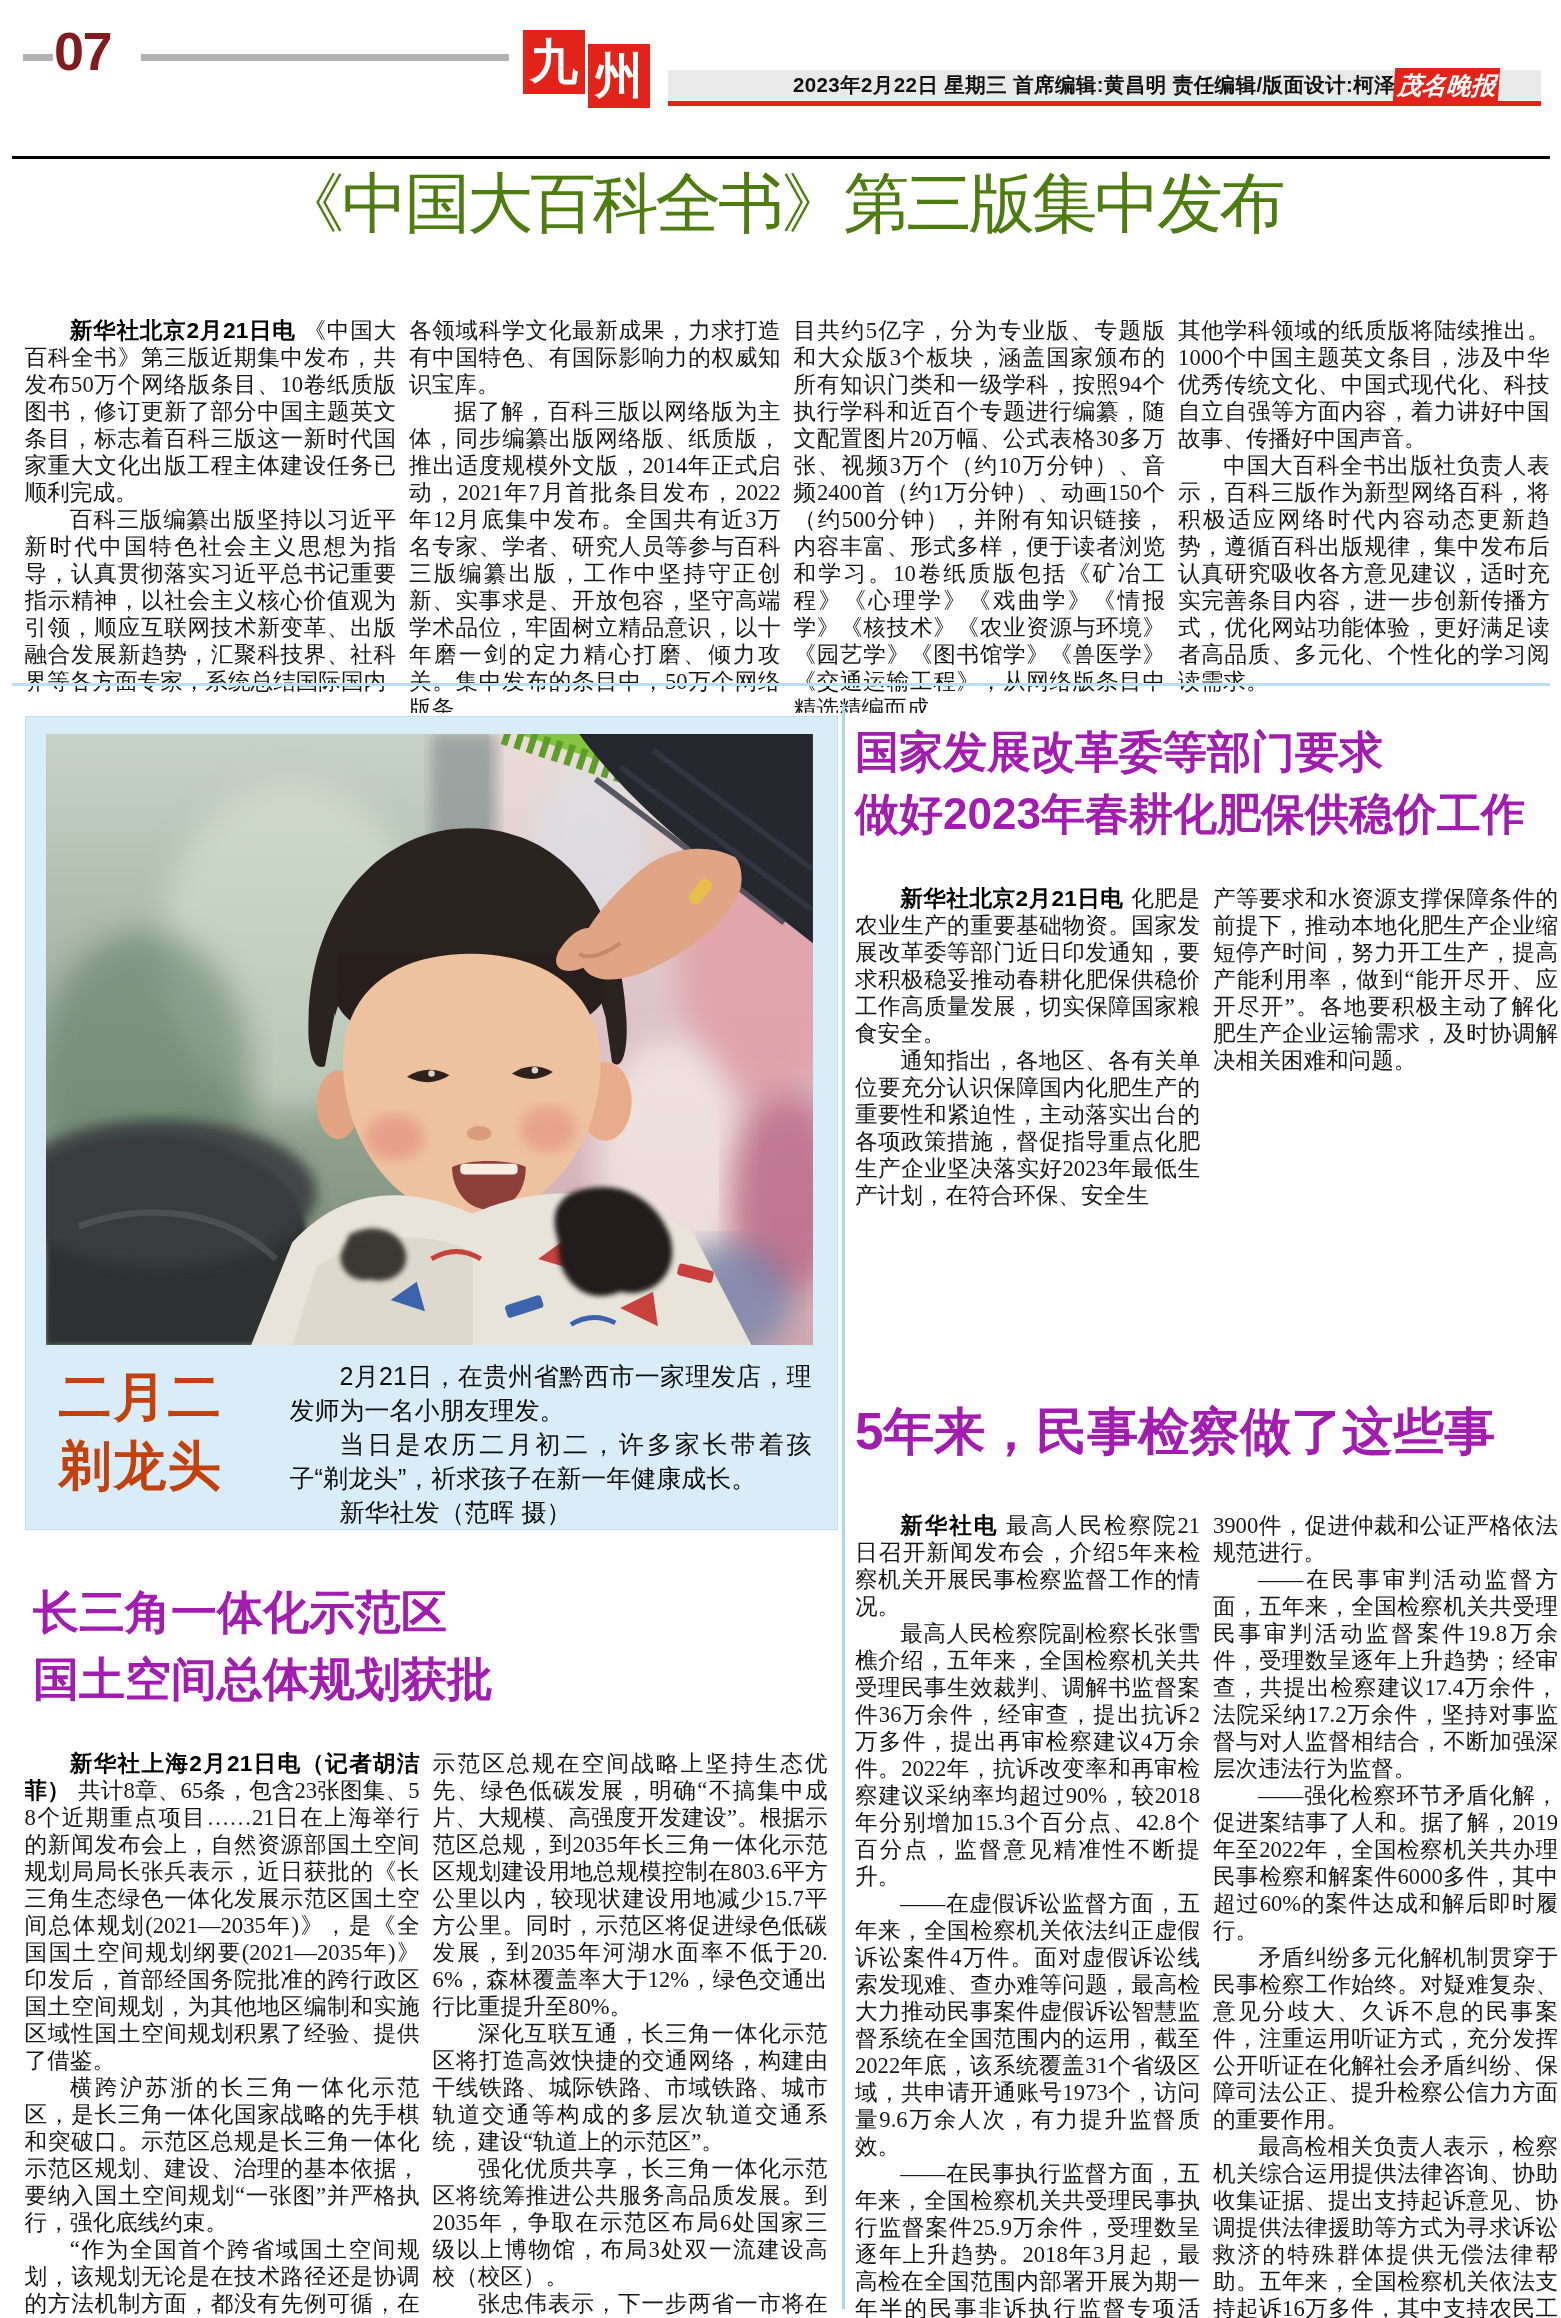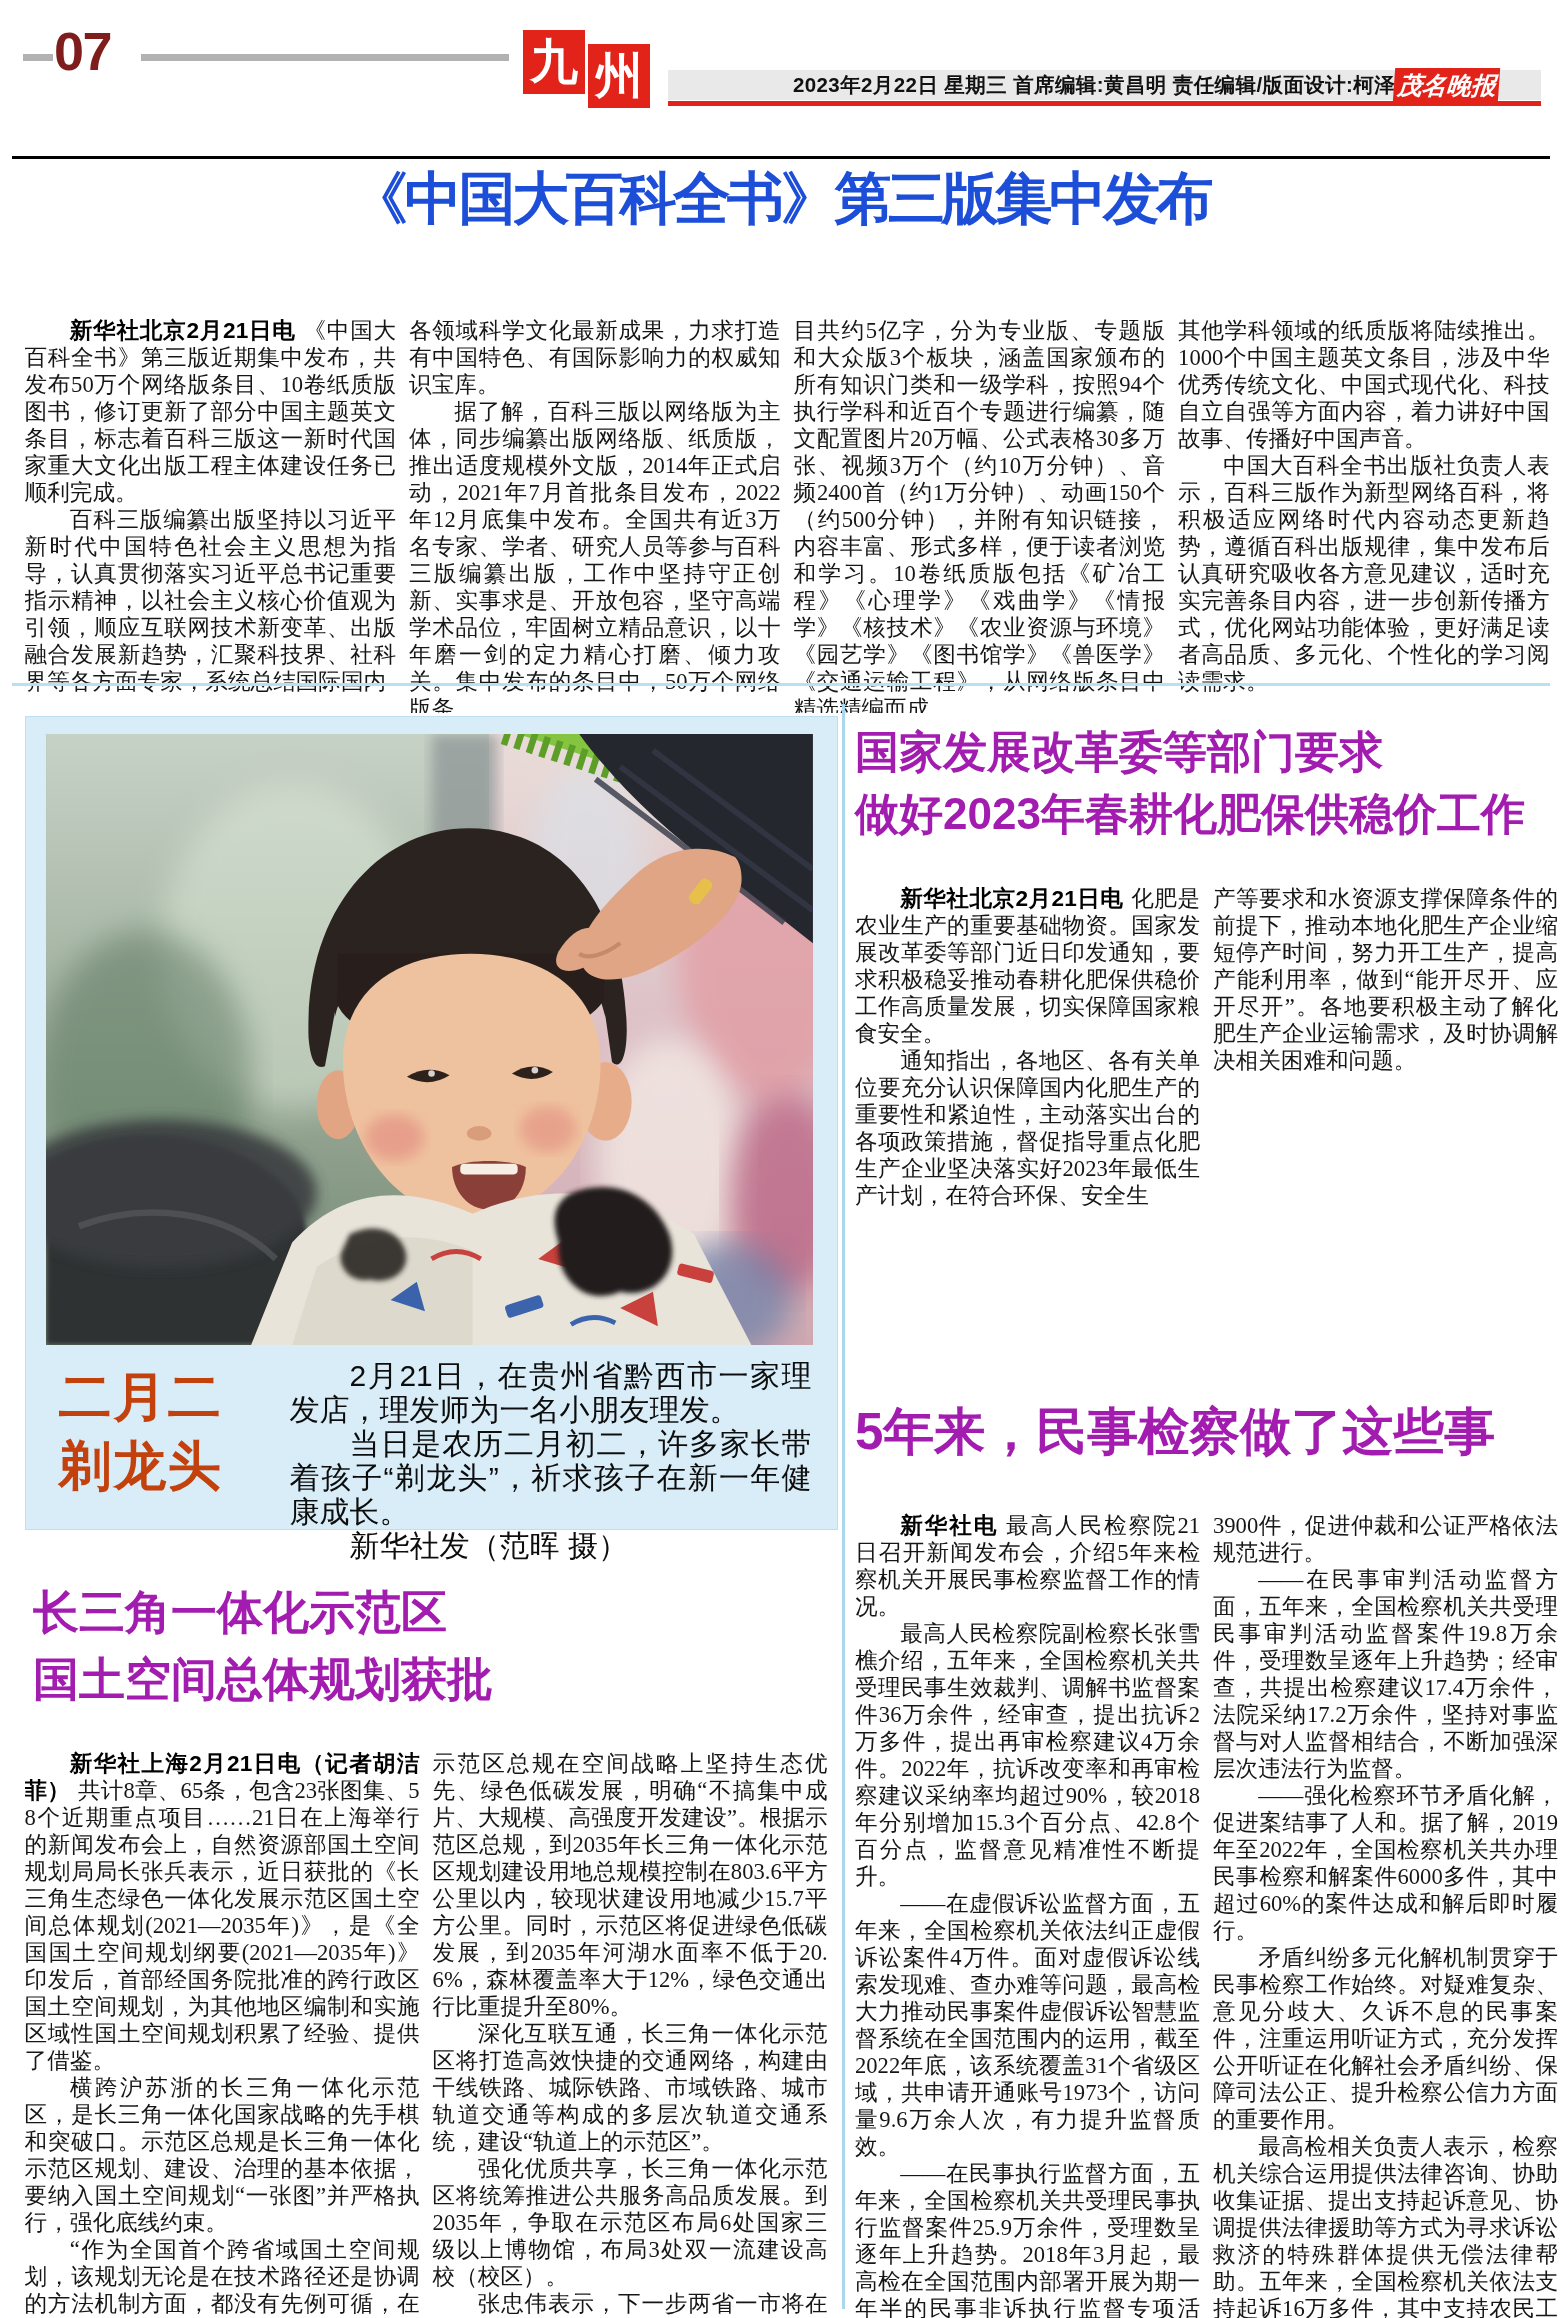--- a/index.html
+++ b/index.html
@@ -32,22 +32,22 @@
     color:#fff; display:flex; align-items:center; justify-content:center;
     font-size:24.6px; font-weight:700; font-style:italic; transform:skewX(-4deg);
     font-family:"Liberation Serif",serif;
   }
   .red-rule { left:668px; top:101px; width:873px; height:4.9px; background:var(--red); }
   .top-rule { left:11.5px; top:156px; width:1538px; height:2.5px; background:#000; }
 
   
   .main-headline {
     left:8.2px; top:161px; width:1545px; text-align:center;
-    font-size:57px; font-weight:700; letter-spacing:-3.3px; line-height:1.3;
-    color:#1d4ed8; white-space:nowrap;
+    font-size:66px; font-weight:400; letter-spacing:-3.3px; line-height:1.3;
+    color:#4d7c0f; white-space:nowrap;
   }
   .h2-block { color:#a21caf; font-weight:700; }
   #fert-headline { left:855px; top:721px; font-size:44px; line-height:62px; letter-spacing:0px; }
   #proc-headline { left:855px; top:1397px; font-size:51px; line-height:69px; }
   #plan-headline { left:13px;  top:1579px; font-size:46px; line-height:67px;margin-left:20px; }
 
   
   .news-body { display:flex; gap:13px; align-items:flex-start;margin-top:26px; }
   .news-col  { flex:1; min-width:0; }
   .para {
@@ -70,21 +70,21 @@
     left:24.6px; top:716px; width:813px; height:814px;
     background:var(--lightblue); border:0.8px solid #bedff2; box-sizing:border-box;
   }
   .photo-frame { position:absolute; left:20.5px; top:17px; width:767px; height:611px; overflow:hidden; background:#9aa79b; }
   .cap-title {
     position:absolute; left:33px; top:645px; font-size:53px; font-weight:900;
     line-height:69px; color:#c2410c; letter-spacing:1.6px;
   }
   .cap-text { position:absolute; left:264px; top:642px; width:522px; }
   .cap-text p {
-    margin:0; font-size:30px; line-height:34px; color:#0d0d0d;
+    margin:0; font-size:25px; line-height:34px; color:#0d0d0d;
     text-indent:2em; text-align:justify; word-break:break-all;
     font-family:"Liberation Sans","DejaVu Sans",sans-serif;
   }
   .cap-credit {
     margin:0; font-size:24.6px; line-height:38px; color:#0d0d0d; text-align:right;
     padding-right:11.5px; font-family:"Liberation Sans","DejaVu Sans",sans-serif;
   }
   :root { --red:#e2231a; --lightblue:#d9edf8; }
 </style>
 </head>

